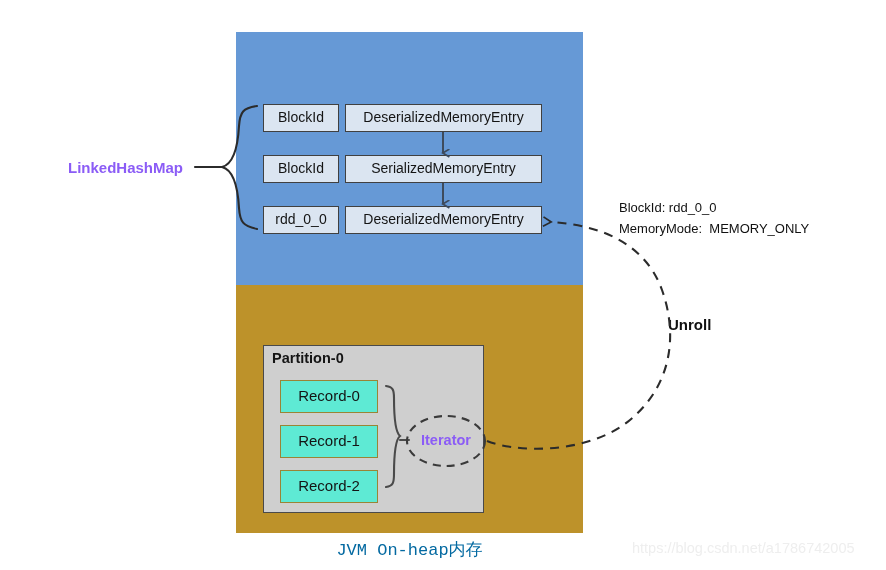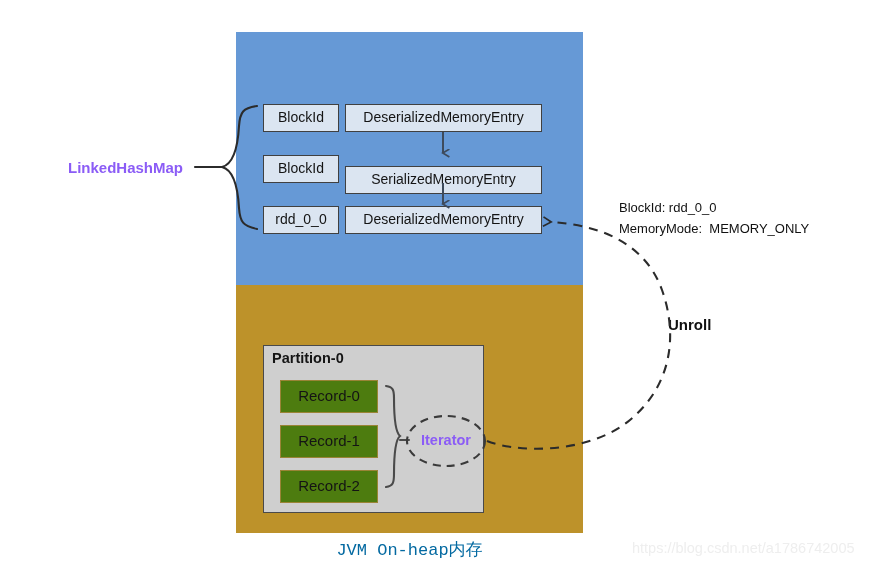--- a/index.html
+++ b/index.html
@@ -83,21 +83,21 @@
     font-size: 14.5px;
     color: #141414;
     font-weight: bold;
   }
   .record-box {
     position: absolute;
     left: 280px;
     width: 98px;
     height: 33px;
     box-sizing: border-box;
-    background: #4d7c0f;
+    background: #5eead4;
     border: 1.6px solid #9a8436;
     line-height: 30px;
     text-align: center;
     font-size: 15px;
     color: #141414;
   }
   #record-0 { top: 380px; }
   #record-1 { top: 425px; text-align: center; }
   #record-2 { top: 470px; }
 
@@ -165,21 +165,21 @@
 
 <div id="canvas">
 
   <div class="panel" id="storage-panel"></div>
   <div class="panel-title" id="storage-title">Storage</div>
 
   <div class="key-box" style="top:104px">BlockId</div>
   <div class="val-box" style="top:104px">DeserializedMemoryEntry</div>
 
   <div class="key-box" style="top:155px">BlockId</div>
-  <div class="val-box" style="top:166px">SerializedMemoryEntry</div>
+  <div class="val-box" style="top:155px">SerializedMemoryEntry</div>
 
   <div class="key-box" style="top:206px">rdd_0_0</div>
   <div class="val-box" style="top:206px">DeserializedMemoryEntry</div>
 
   <div class="panel" id="other-panel"></div>
   <div class="panel-title" id="other-title">Other</div>
 
   <div id="partition-box"></div>
   <div id="partition-label">Partition-0</div>
 

